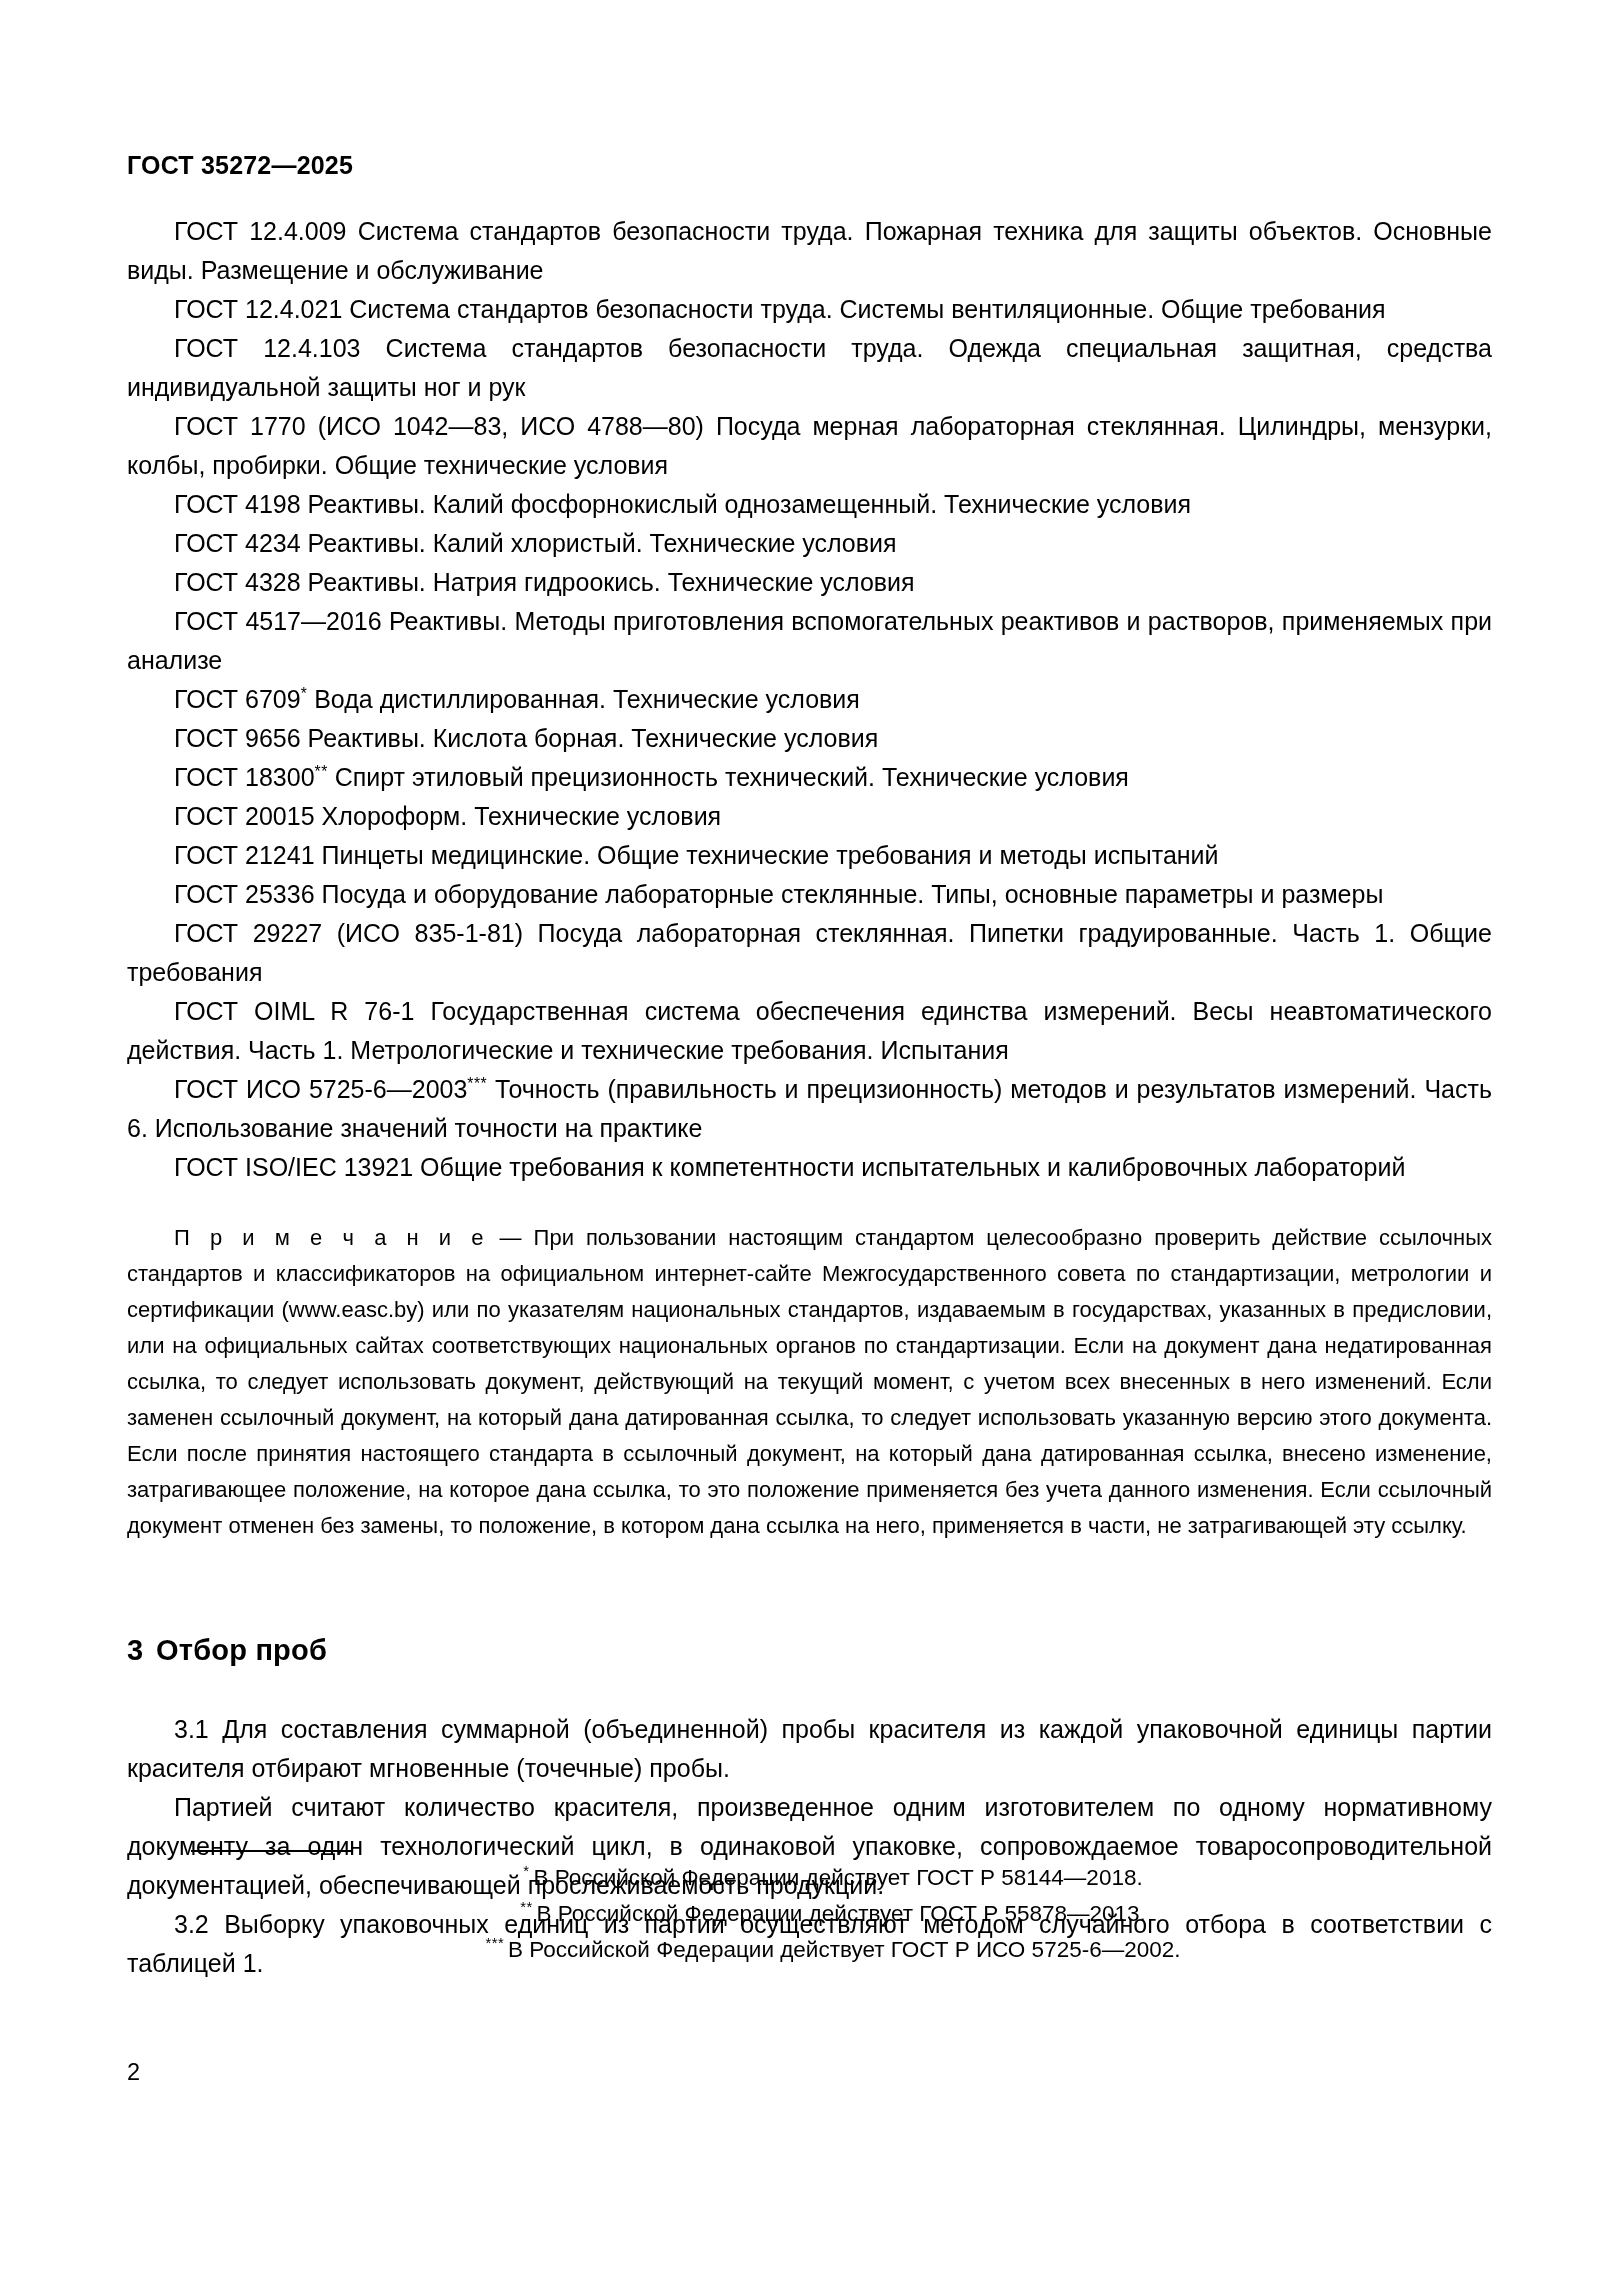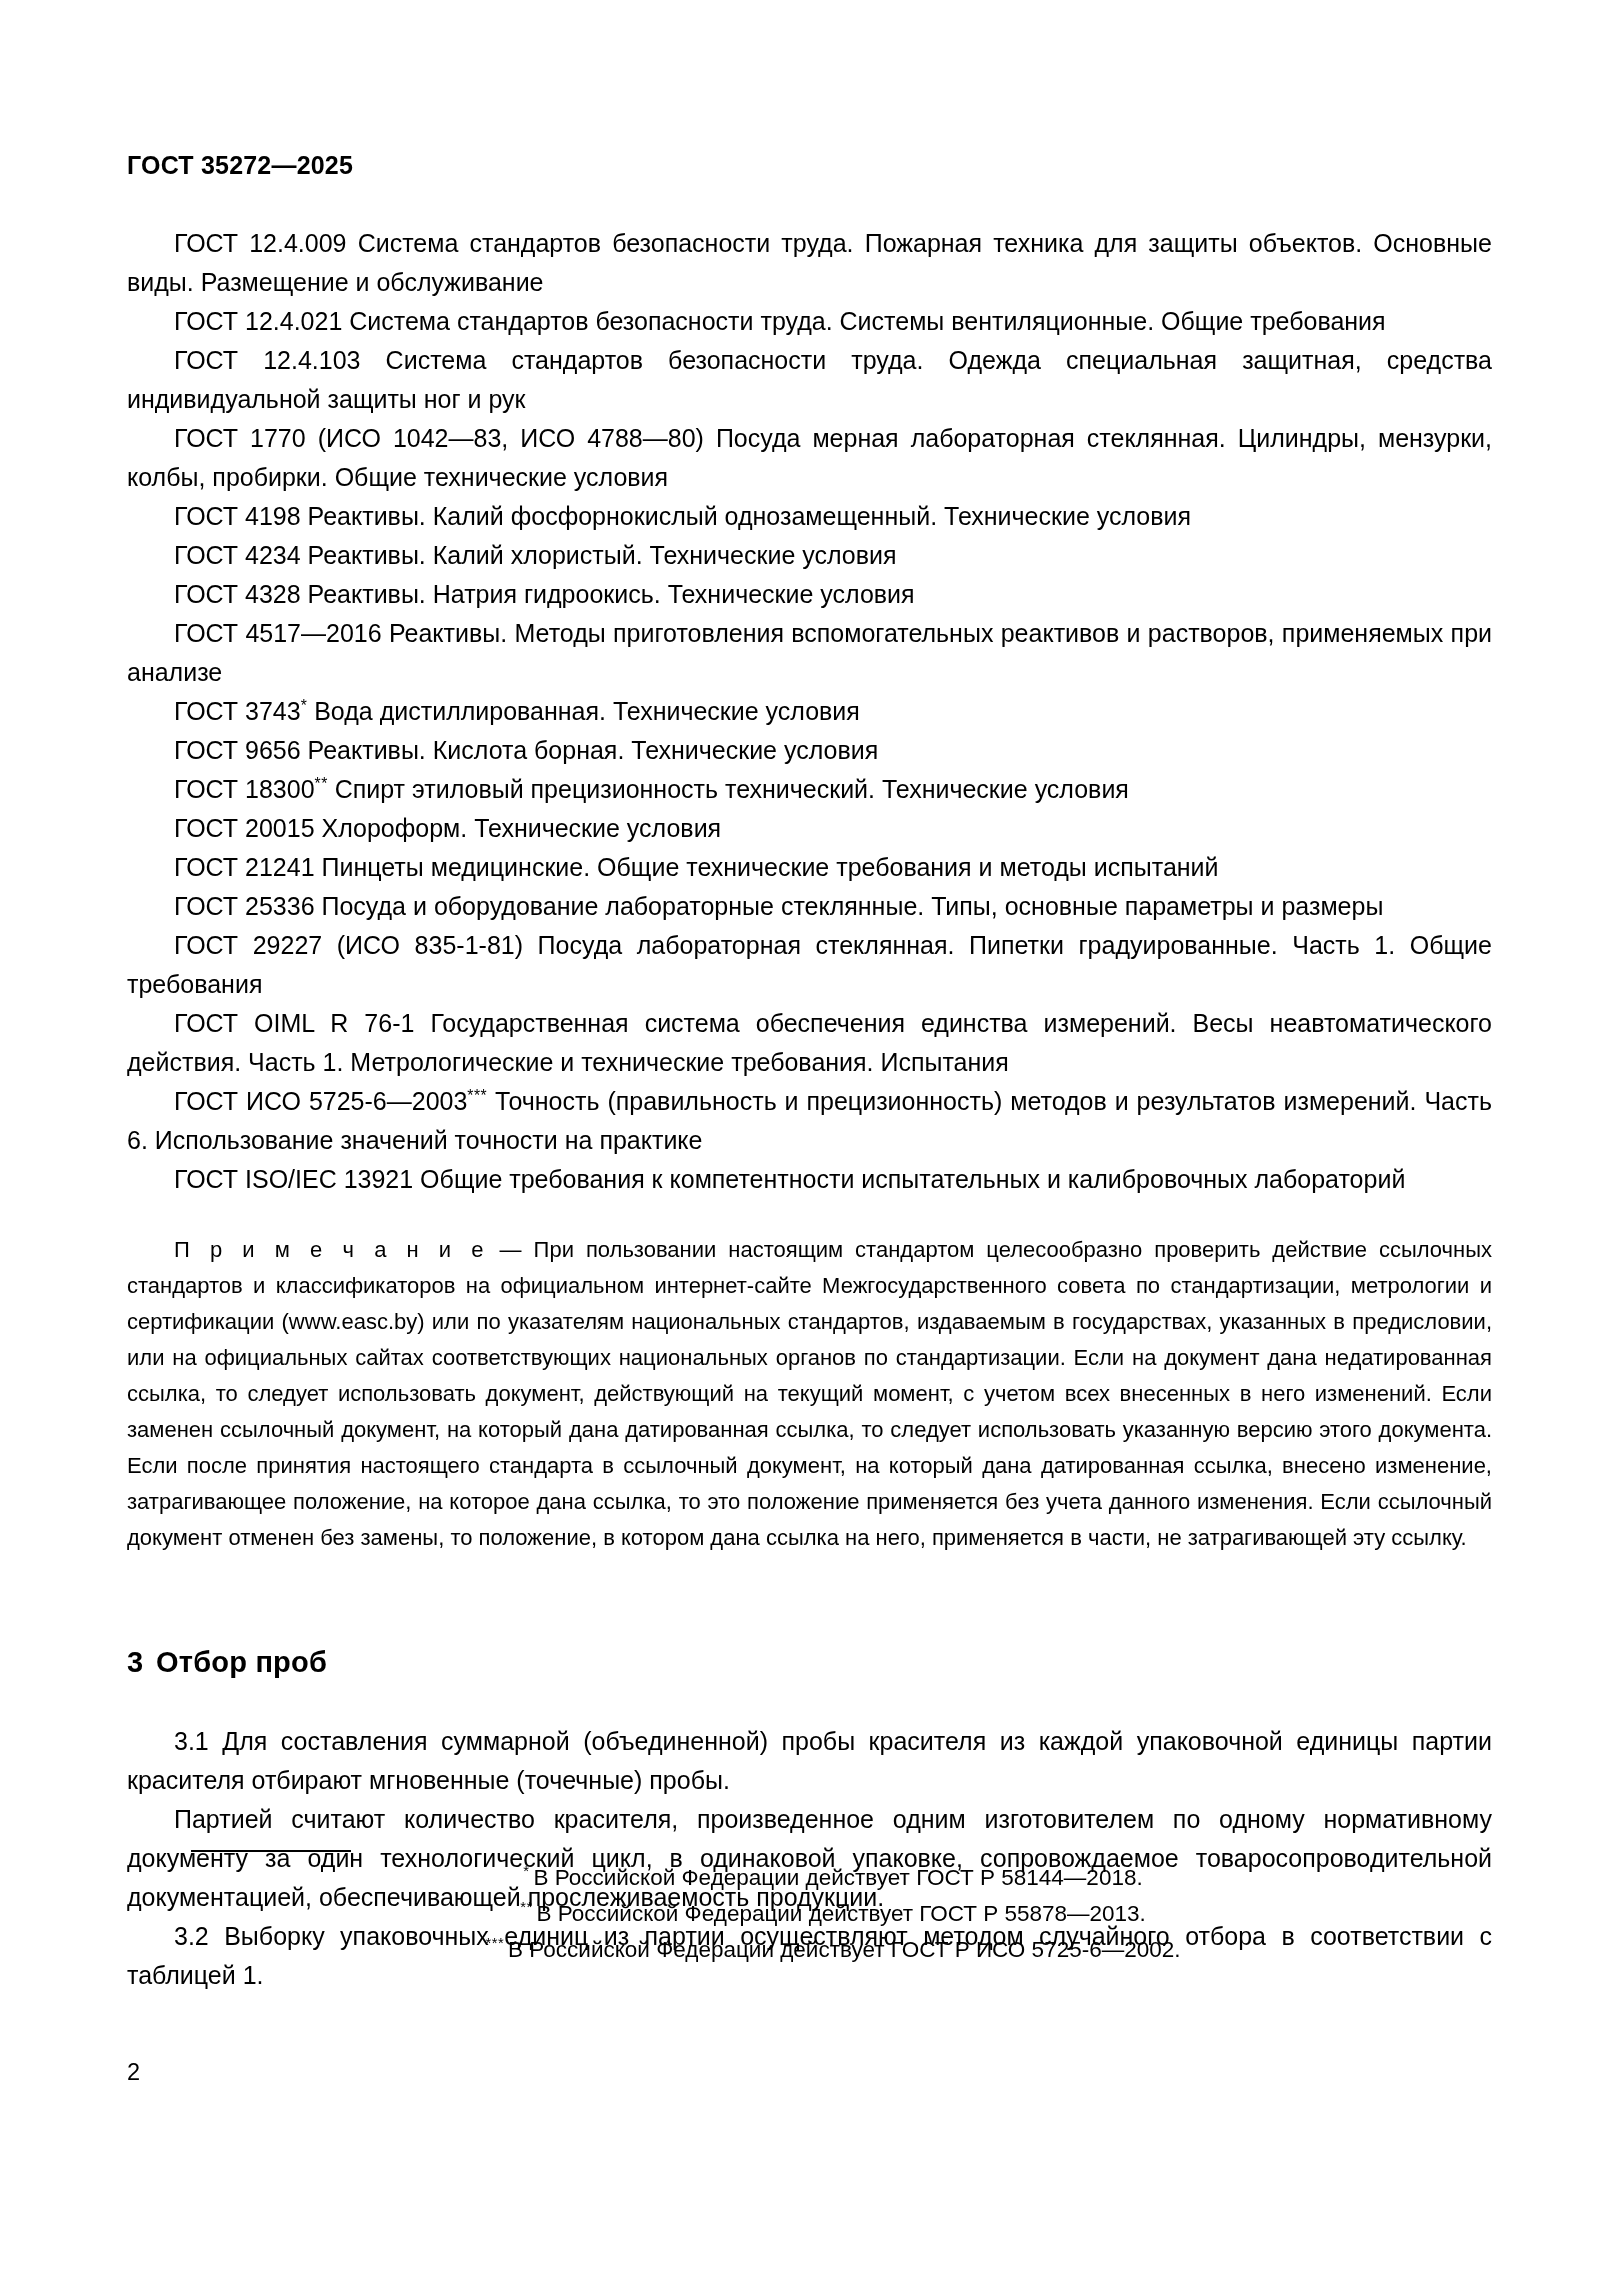--- a/index.html
+++ b/index.html
@@ -29,21 +29,21 @@
   .running-head {
     font-size: 25px;
     font-weight: bold;
     letter-spacing: 0.2px;
     margin-top: 149px;
     margin-bottom: 0;
     line-height: 1;
   }
 
   .body-block {
-    margin-top: 46px;
+    margin-top: 34px;
   }
 
   p.bp {
     font-size: 25px;
     line-height: 39px;
     text-align: justify;
     text-justify: inter-word;
     margin: 0;
     text-indent: 47px;
     hyphens: manual;
@@ -134,21 +134,21 @@
 
       <p class="bp"><span>ГОСТ 12.4.009  Система стандартов безопасности труда. Пожарная техника для защиты объектов. Основные виды. Размещение и обслуживание</span></p>
       <p class="bp"><span>ГОСТ 12.4.021  Система стандартов безопасности труда. Системы вентиляционные. Общие тре­бования</span></p>
       <p class="bp"><span>ГОСТ 12.4.103  Система стандартов безопасности труда. Одежда специальная защитная, сред­ства индивидуальной защиты ног и рук</span></p>
       <p class="bp"><span>ГОСТ 1770 (ИСО 1042—83, ИСО 4788—80)  Посуда мерная лабораторная стеклянная. Цилиндры, мензурки, колбы, пробирки. Общие технические условия</span></p>
       <p class="bp"><span>ГОСТ 4198  Реактивы. Калий фосфорнокислый однозамещенный. Технические условия</span></p>
       <p class="bp"><span>ГОСТ 4234  Реактивы. Калий хлористый. Технические условия</span></p>
       <p class="bp"><span>ГОСТ 4328  Реактивы. Натрия гидроокись. Технические условия</span></p>
       <p class="bp"><span>ГОСТ 4517—2016 Реактивы. Методы приготовления вспомогательных реактивов и растворов, применяемых при анализе</span></p>
 
-      <p class="bp"><span>ГОСТ 3743</span><sup class="fn">*</sup><span> Вода дистиллированная. Технические условия</span></p>
+      <p class="bp"><span>ГОСТ 6709</span><sup class="fn">*</sup><span> Вода дистиллированная. Технические условия</span></p>
 
       <p class="bp"><span>ГОСТ 9656  Реактивы. Кислота борная. Технические условия</span></p>
 
       <p class="bp"><span>ГОСТ 18300</span><sup class="fn">**</sup><span>  Спирт этиловый прецизионность технический. Технические условия</span></p>
 
       <p class="bp"><span>ГОСТ 20015  Хлороформ. Технические условия</span></p>
       <p class="bp"><span>ГОСТ 21241  Пинцеты медицинские. Общие технические требования и методы испытаний</span></p>
       <p class="bp"><span>ГОСТ 25336  Посуда и оборудование лабораторные стеклянные. Типы, основные параметры и размеры</span></p>
       <p class="bp"><span>ГОСТ 29227 (ИСО 835-1-81)  Посуда лабораторная стеклянная. Пипетки градуированные. Часть 1. Общие требования</span></p>
       <p class="bp"><span>ГОСТ OIML R 76-1  Государственная система обеспечения единства измерений. Весы неавтома­тического действия. Часть 1. Метрологические и технические требования. Испытания</span></p>

